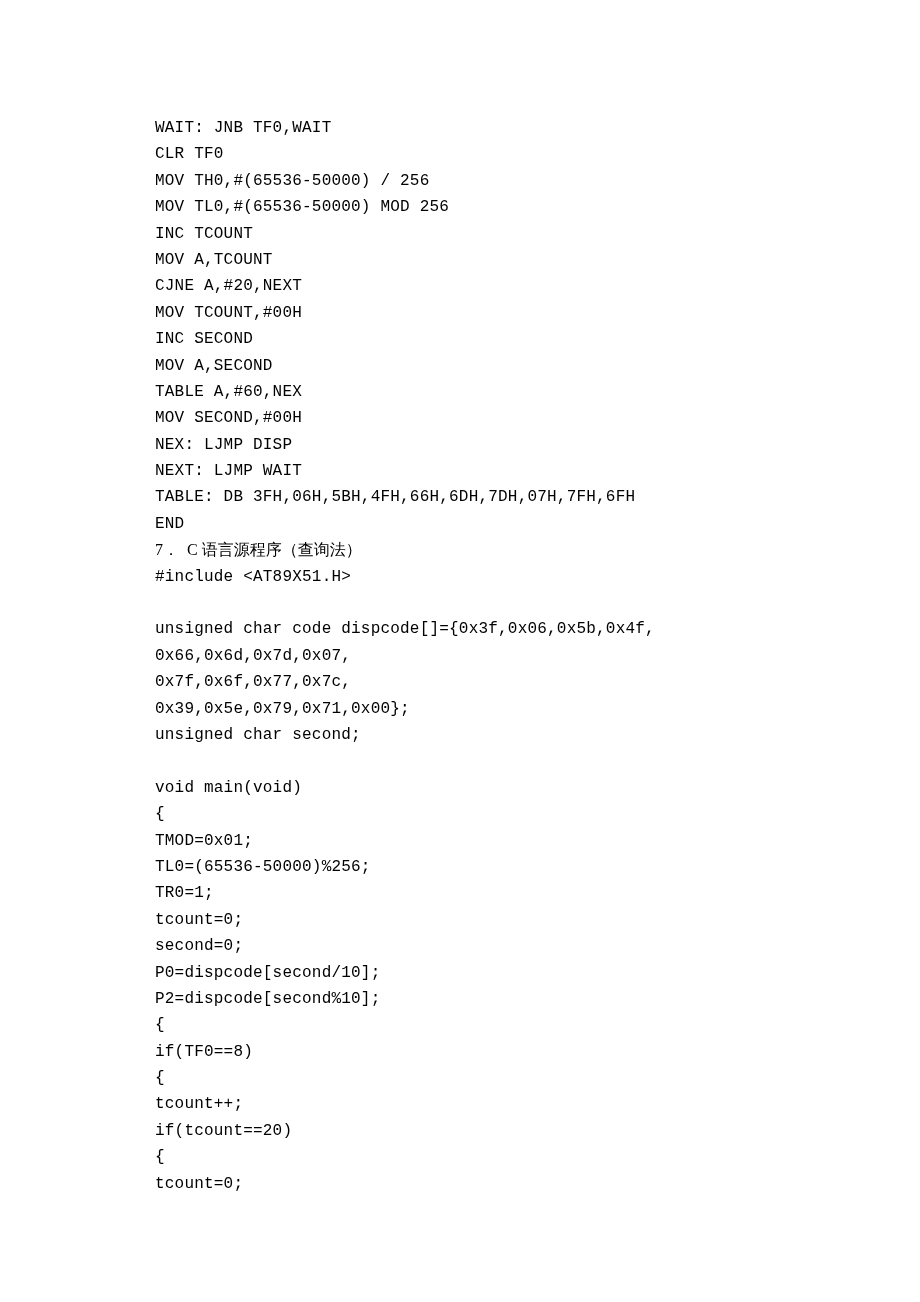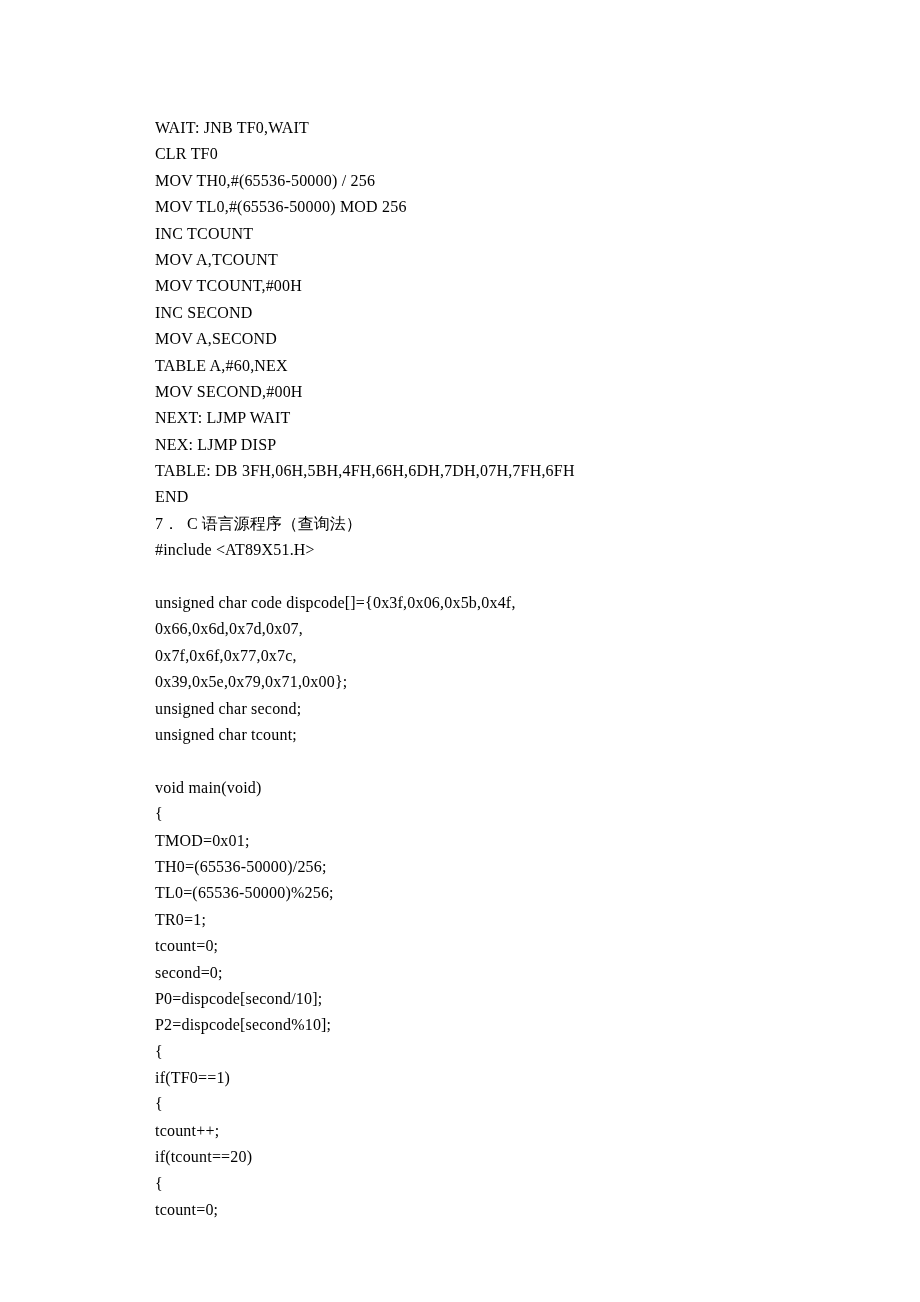--- a/index.html
+++ b/index.html
@@ -11,72 +11,72 @@
       color: #000;
       width: 920px;
     }
     .page {
       padding: 115px 155px 60px 155px;
       line-height: 1.65;
     }
     .code-line {
       white-space: pre;
       letter-spacing: 0.2px;
+      font-family: Liberation Mono, monospace;
     }
     .section-title {
       white-space: pre;
     }
     .cjk {
       font-family: "SimSun", "宋体", serif;
       text-align: center;
     }
   </style>
 </head>
 <body>
 
 <div class="page">
 
   <div class="code-line">WAIT: JNB TF0,WAIT</div>
   <div class="code-line">CLR TF0</div>
   <div class="code-line">MOV TH0,#(65536-50000) / 256</div>
   <div class="code-line">MOV TL0,#(65536-50000) MOD 256</div>
   <div class="code-line">INC TCOUNT</div>
   <div class="code-line">MOV A,TCOUNT</div>
+  <div class="code-line">CJNE A,#20,NEXT</div>
   <div class="code-line">MOV TCOUNT,#00H</div>
   <div class="code-line">INC SECOND</div>
   <div class="code-line">MOV A,SECOND</div>
   <div class="code-line">TABLE A,#60,NEX</div>
   <div class="code-line">MOV SECOND,#00H</div>
+  <div class="code-line">NEX: LJMP DISP</div>
   <div class="code-line">NEXT: LJMP WAIT</div>
-  <div class="code-line">NEX: LJMP DISP</div>
   <div class="code-line">TABLE: DB 3FH,06H,5BH,4FH,66H,6DH,7DH,07H,7FH,6FH</div>
   <div class="code-line">END</div>
 
   <div class="section-title"><span>7．  C </span><span class="cjk">语言源程序（查询法）</span></div>
 
   <div class="code-line">#include &lt;AT89X51.H&gt;</div>
   <div class="code-line">&nbsp;</div>
   <div class="code-line">unsigned char code dispcode[]={0x3f,0x06,0x5b,0x4f,</div>
   <div class="code-line">0x66,0x6d,0x7d,0x07,</div>
   <div class="code-line">0x7f,0x6f,0x77,0x7c,</div>
   <div class="code-line">0x39,0x5e,0x79,0x71,0x00};</div>
   <div class="code-line">unsigned char second;</div>
-  <div class="code-line">unsigned char tcount;</div>
   <div class="code-line">&nbsp;</div>
   <div class="code-line">void main(void)</div>
   <div class="code-line">{</div>
   <div class="code-line">TMOD=0x01;</div>
-  <div class="code-line">TH0=(65536-50000)/256;</div>
   <div class="code-line">TL0=(65536-50000)%256;</div>
   <div class="code-line">TR0=1;</div>
   <div class="code-line">tcount=0;</div>
   <div class="code-line">second=0;</div>
   <div class="code-line">P0=dispcode[second/10];</div>
   <div class="code-line">P2=dispcode[second%10];</div>
   <div class="code-line">{</div>
-  <div class="code-line">if(TF0==1)</div>
+  <div class="code-line">if(TF0==8)</div>
   <div class="code-line">{</div>
   <div class="code-line">tcount++;</div>
   <div class="code-line">if(tcount==20)</div>
   <div class="code-line">{</div>
   <div class="code-line">tcount=0;</div>
 
 </div>
 
 </body></html>

